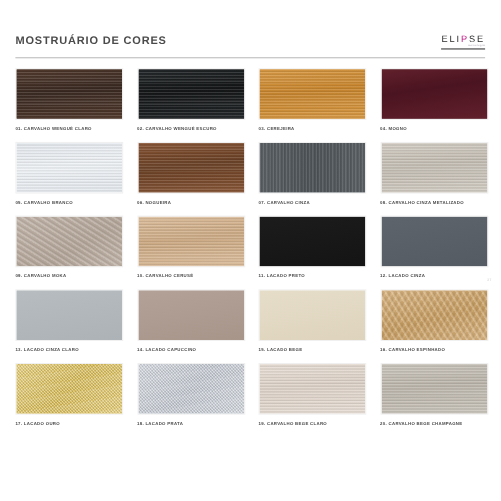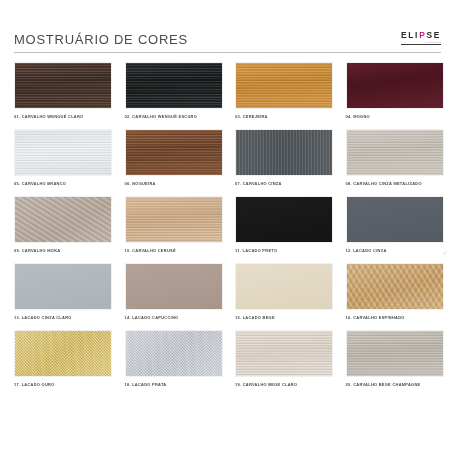--- a/index.html
+++ b/index.html
@@ -20,37 +20,37 @@
   .header {
     position:absolute;
     left:14px; top:30px;
     width:427px;
     height:22px;
     display:flex;
     align-items:flex-start;
     justify-content:space-between;
   }
   .page-title {
-    font-size:13px;
+    font-size:10px;
     letter-spacing:0.75px;
-    font-weight:normal;
+    font-weight:bold;
     color:#4b4b4b;
     white-space:nowrap;
     padding-top:2px;
     text-align:center;
   }
   .logo-block {
     display:flex;
     flex-direction:column;
     align-items:flex-end;
     padding-top:1px;
   }
   .logo-word {
     font-size:8.4px;
-    font-weight:bold;
+    font-weight:normal;
     letter-spacing:1.7px;
     color:#2a2a2a;
     position:relative;
     line-height:9px;
   }
   .logo-word .accent {
     color:#c0208a;
   }
   .logo-sub {
     font-size:2.3px;

